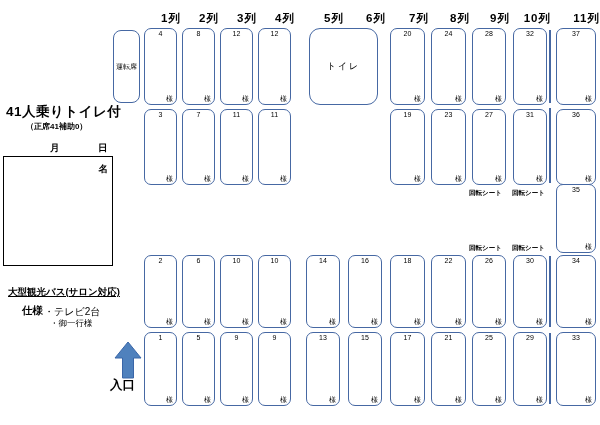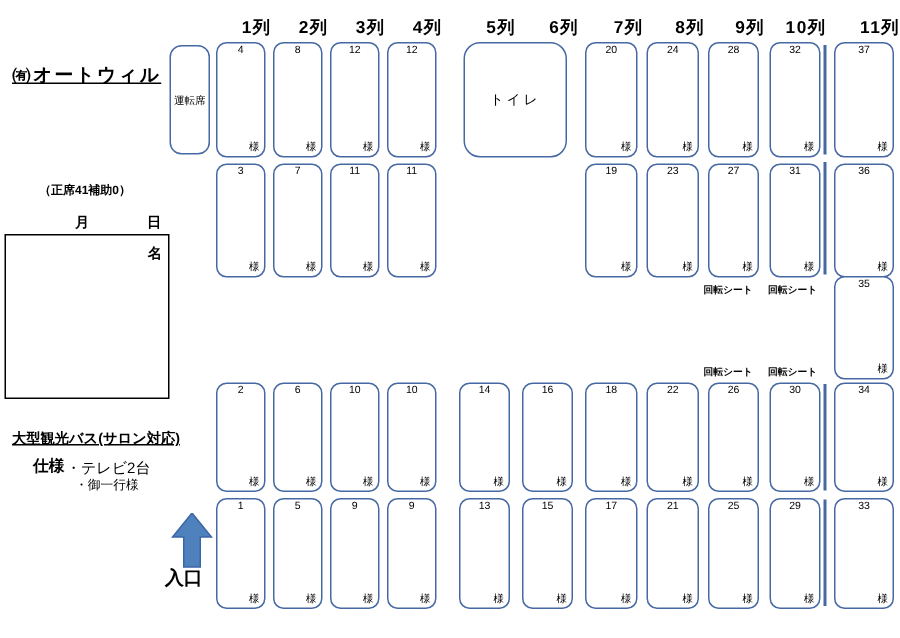--- a/index.html
+++ b/index.html
@@ -33,21 +33,21 @@
   #driver-box{left:113px;top:30px;width:27px;height:73px;border-radius:8px;}
   #driver-box span{font-size:7px;}
   #toilet-box{left:309px;top:28px;width:69px;height:77px;border-radius:11px;}
   #toilet-box span{font-size:9px;letter-spacing:2px;}
 </style>
 </head>
 <body>
 
 <div id="canvas">
 
-  <div class="abs" id="company">㈲オートウィル</div>
+  <div class="abs" id="cap-title">41人乗りトイレ付</div>
   <div class="abs" id="cap-sub">（正席41補助0）</div>
   <div class="abs" id="month-label">月</div>
   <div class="abs" id="day-label">日</div>
 
   <div class="abs" id="info-table">
     <div class="trow" id="row-name">
       <span class="rlabel" style="font-size:9.5px;">名</span>
     </div>
   </div>
 

